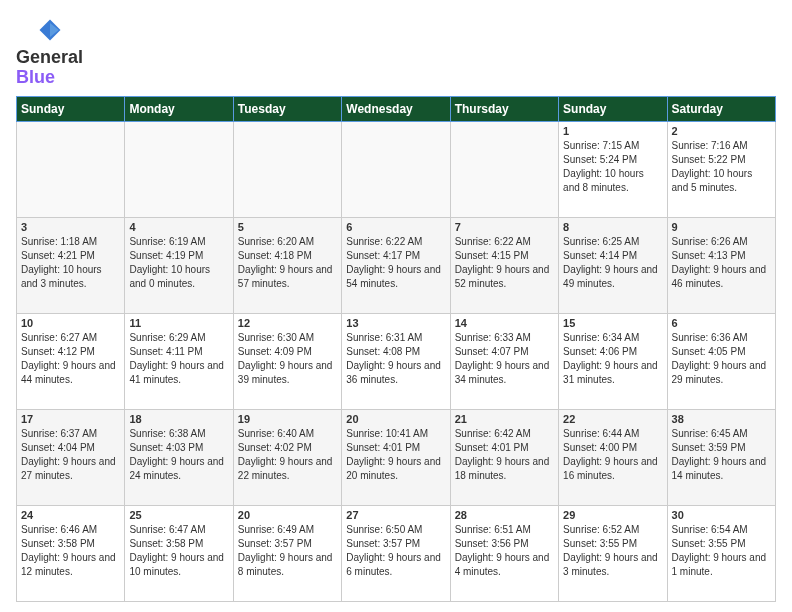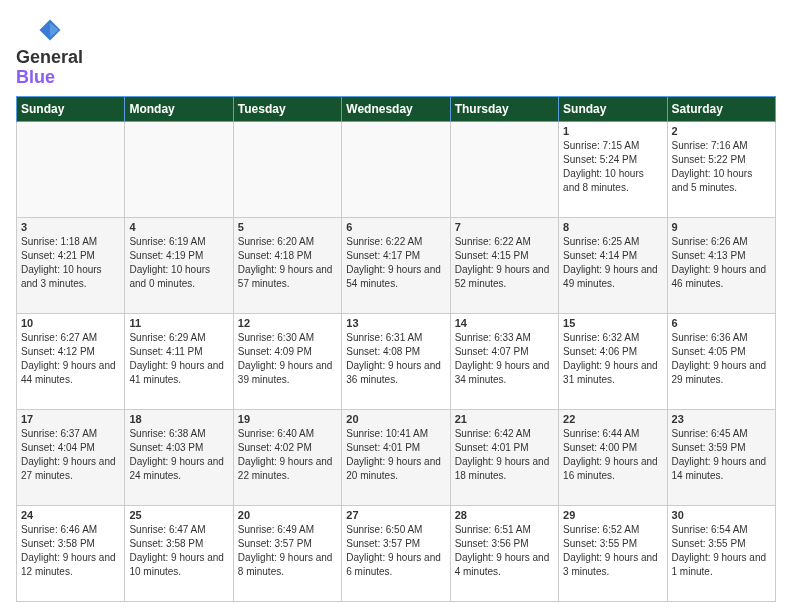--- a/index.html
+++ b/index.html
@@ -233,21 +233,21 @@
           </td>
           <td>
             <span class="day-num">14</span>
             <div class="day-info">Sunrise: 6:33 AM
 Sunset: 4:07 PM
 Daylight: 9 hours
 and 34 minutes.</div>
           </td>
           <td>
             <span class="day-num">15</span>
-            <div class="day-info">Sunrise: 6:32 AM
+            <div class="day-info">Sunrise: 6:34 AM
 Sunset: 4:06 PM
 Daylight: 9 hours
 and 31 minutes.</div>
           </td>
           <td>
             <span class="day-num">6</span>
             <div class="day-info">Sunrise: 6:36 AM
 Sunset: 4:05 PM
 Daylight: 9 hours
 and 29 minutes.</div>
@@ -290,21 +290,21 @@
 and 18 minutes.</div>
           </td>
           <td>
             <span class="day-num">22</span>
             <div class="day-info">Sunrise: 6:44 AM
 Sunset: 4:00 PM
 Daylight: 9 hours
 and 16 minutes.</div>
           </td>
           <td>
-            <span class="day-num">23</span>
+            <span class="day-num">38</span>
             <div class="day-info">Sunrise: 6:45 AM
 Sunset: 3:59 PM
 Daylight: 9 hours
 and 14 minutes.</div>
           </td>
         </tr>
         <tr>
           <td>
             <span class="day-num">24</span>
             <div class="day-info">Sunrise: 6:46 AM

